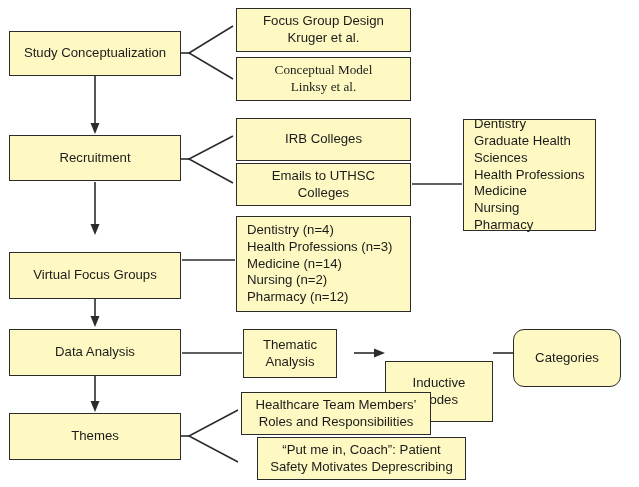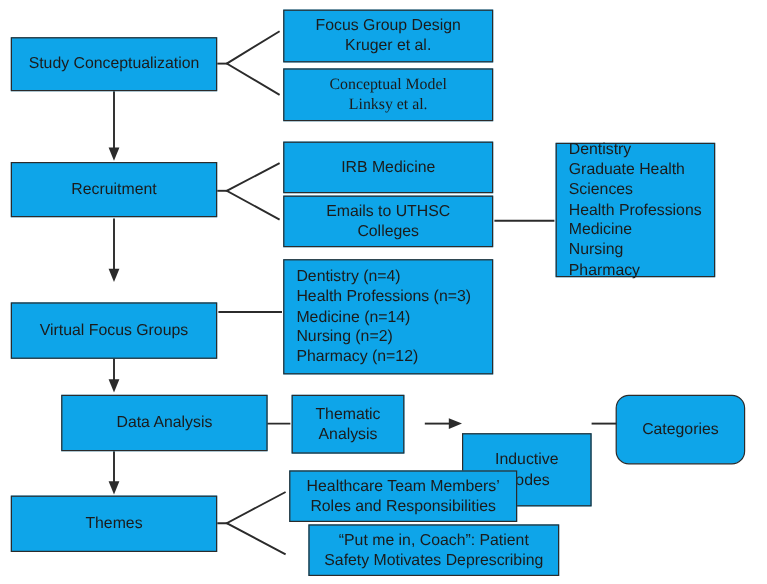--- a/index.html
+++ b/index.html
@@ -12,21 +12,21 @@
     width: 639px;
     height: 487px;
     background: #ffffff;
     font-family: "Liberation Sans", sans-serif;
     overflow: hidden;
   }
   .node {
     position: absolute;
     box-sizing: border-box;
     border: 1.6px solid #2b2b2b;
-    background: #0ea5e9;
+    background: #fef9c3;
     display: flex;
     align-items: center;
     justify-content: center;
     text-align: center;
     color: #1b1b1b;
     font-size: 13.2px;
     line-height: 1.28;
     padding: 18px 6px;
   }
   .node.left-align {
@@ -125,40 +125,40 @@
   </div>
 
   <div class="node" style="left:9px; top:135px; width:172px; height:46px;">
     <span class="txt">Recruitment</span>
   </div>
 
   <div class="node" style="left:9px; top:236px; width:172px; height:47px;margin-top:16px;">
     <span class="txt">Virtual Focus Groups</span>
   </div>
 
-  <div class="node" style="left:9px; top:329px; width:172px; height:47px;margin-left:42px;">
+  <div class="node" style="left:9px; top:329px; width:172px; height:47px;">
     <span class="txt">Data Analysis</span>
   </div>
 
   <div class="node" style="left:9px; top:413px; width:172px; height:47px;">
     <span class="txt">Themes</span>
   </div>
 
   <div class="node" style="left:236px; top:8px; width:175px; height:44px;">
     <span class="txt">Focus Group Design
 Kruger et al.</span>
   </div>
 
   <div class="node" style="left:236px; top:57px; width:175px; height:44px;font-family:Liberation Serif, serif;">
     <span class="txt">Conceptual Model
 Linksy et al.</span>
   </div>
 
   <div class="node" style="left:236px; top:118px; width:175px; height:43px;">
-    <span class="txt">IRB Medicine</span>
+    <span class="txt">IRB Colleges</span>
   </div>
 
   <div class="node" style="left:236px; top:163px; width:175px; height:43px;">
     <span class="txt">Emails to UTHSC
 Colleges</span>
   </div>
 
   <div class="node left-align" style="left:463px; top:119px; width:133px; height:112px;">
     <span class="txt">Dentistry
 Graduate Health

